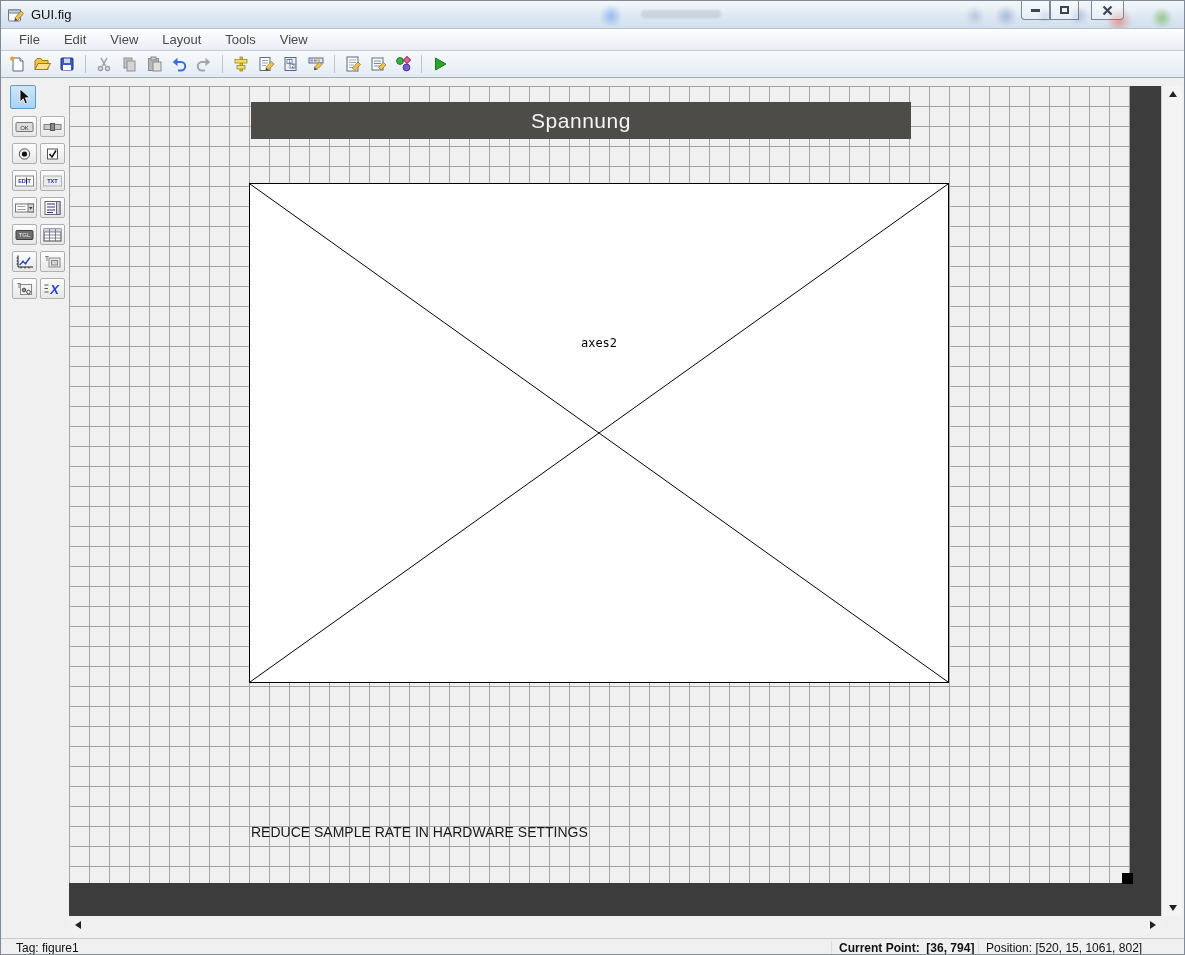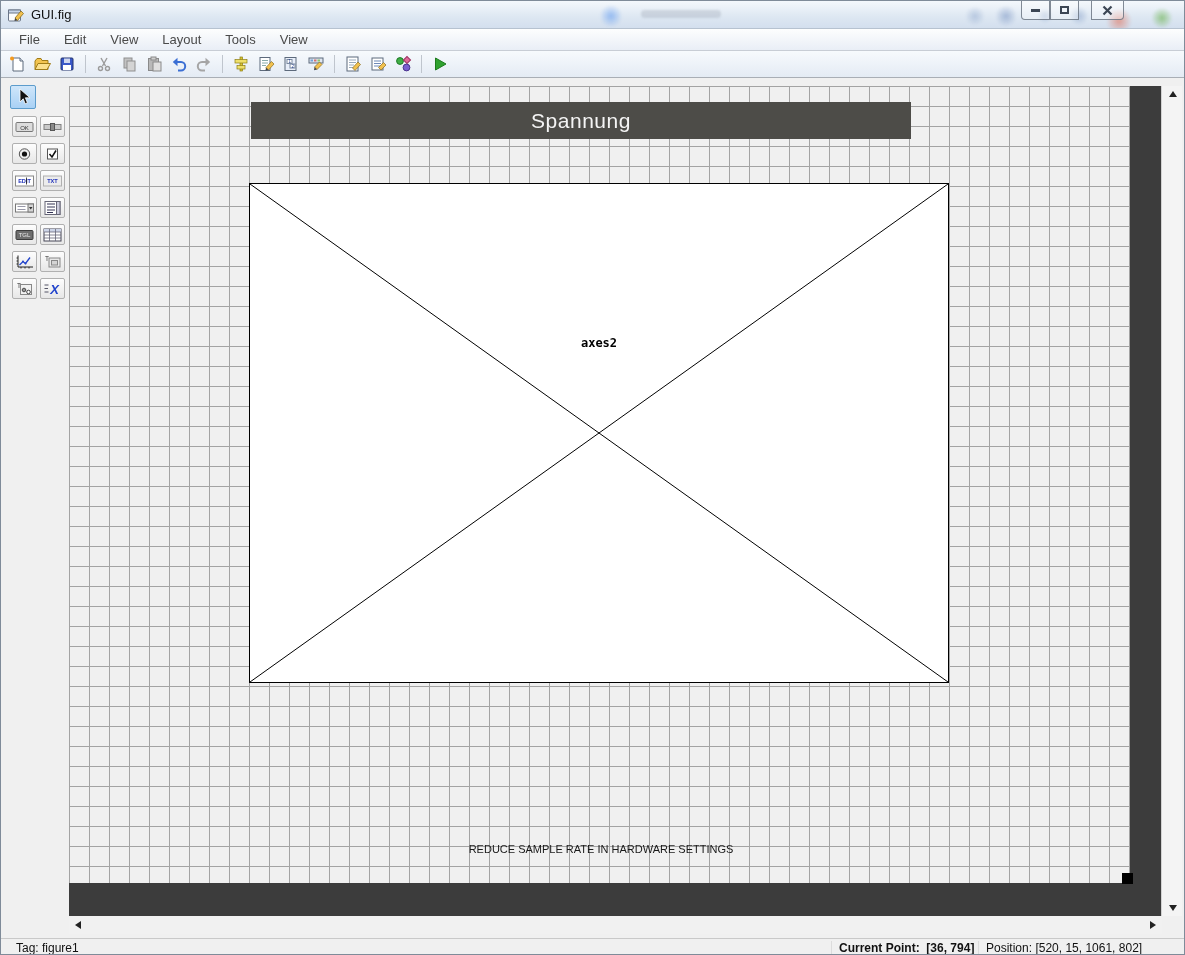--- a/index.html
+++ b/index.html
@@ -72,23 +72,23 @@
   .arr.down{left:7px;bottom:5px;border-left:4px solid transparent;border-right:4px solid transparent;border-top:6px solid #222;}
   .arr.left{left:6px;top:5px;border-top:4px solid transparent;border-bottom:4px solid transparent;border-right:6px solid #222;}
   .arr.right{right:6px;top:5px;border-top:4px solid transparent;border-bottom:4px solid transparent;border-left:6px solid #222;}
 
   
   .banner{position:absolute;left:250px;top:24px;width:660px;height:37px;background:var(--banner-bg);
     color:#f4f4f4;font-size:21px;display:flex;align-items:center;justify-content:center;letter-spacing:.5px;}
   .axes-ph{position:absolute;left:248px;top:105px;width:700px;height:500px;background:#fff;border:1px solid #000;}
   .axes-ph svg{position:absolute;left:0;top:0;}
   .axes-label{position:absolute;left:50%;top:152px;transform:translateX(-50%);
-    font-family:"DejaVu Sans Mono",monospace;font-size:12px;color:#000;background:#fff;padding:0 2px;font-weight:bold;}
-  .note{position:absolute;left:250px;top:764px;width:700px;text-align:center;
-    font-size:11px;color:#1a1a1a;line-height:14px;}
+    font-family:"DejaVu Sans Mono",monospace;font-size:12px;color:#000;background:#fff;padding:0 2px;}
+  .note{position:absolute;left:250px;top:747px;width:700px;
+    font-size:14px;color:#1a1a1a;line-height:14px;}
 
   
   .statusbar{position:absolute;left:0;top:937px;width:100%;height:18px;background:#f0f0f0;
     border-top:1px solid #c9c9c9;font-size:12px;color:#111;}
   .sb-tag{position:absolute;left:8px;top:2px;margin-left:7px;}
   .sb-current{position:absolute;left:838px;top:2px;font-weight:bold;}
   .sb-position{position:absolute;left:985px;top:2px;}
   .sb-div{position:absolute;top:2px;width:1px;height:14px;background:#dcdcdc;}
 
   svg text{font-family:"Liberation Sans",sans-serif;}

